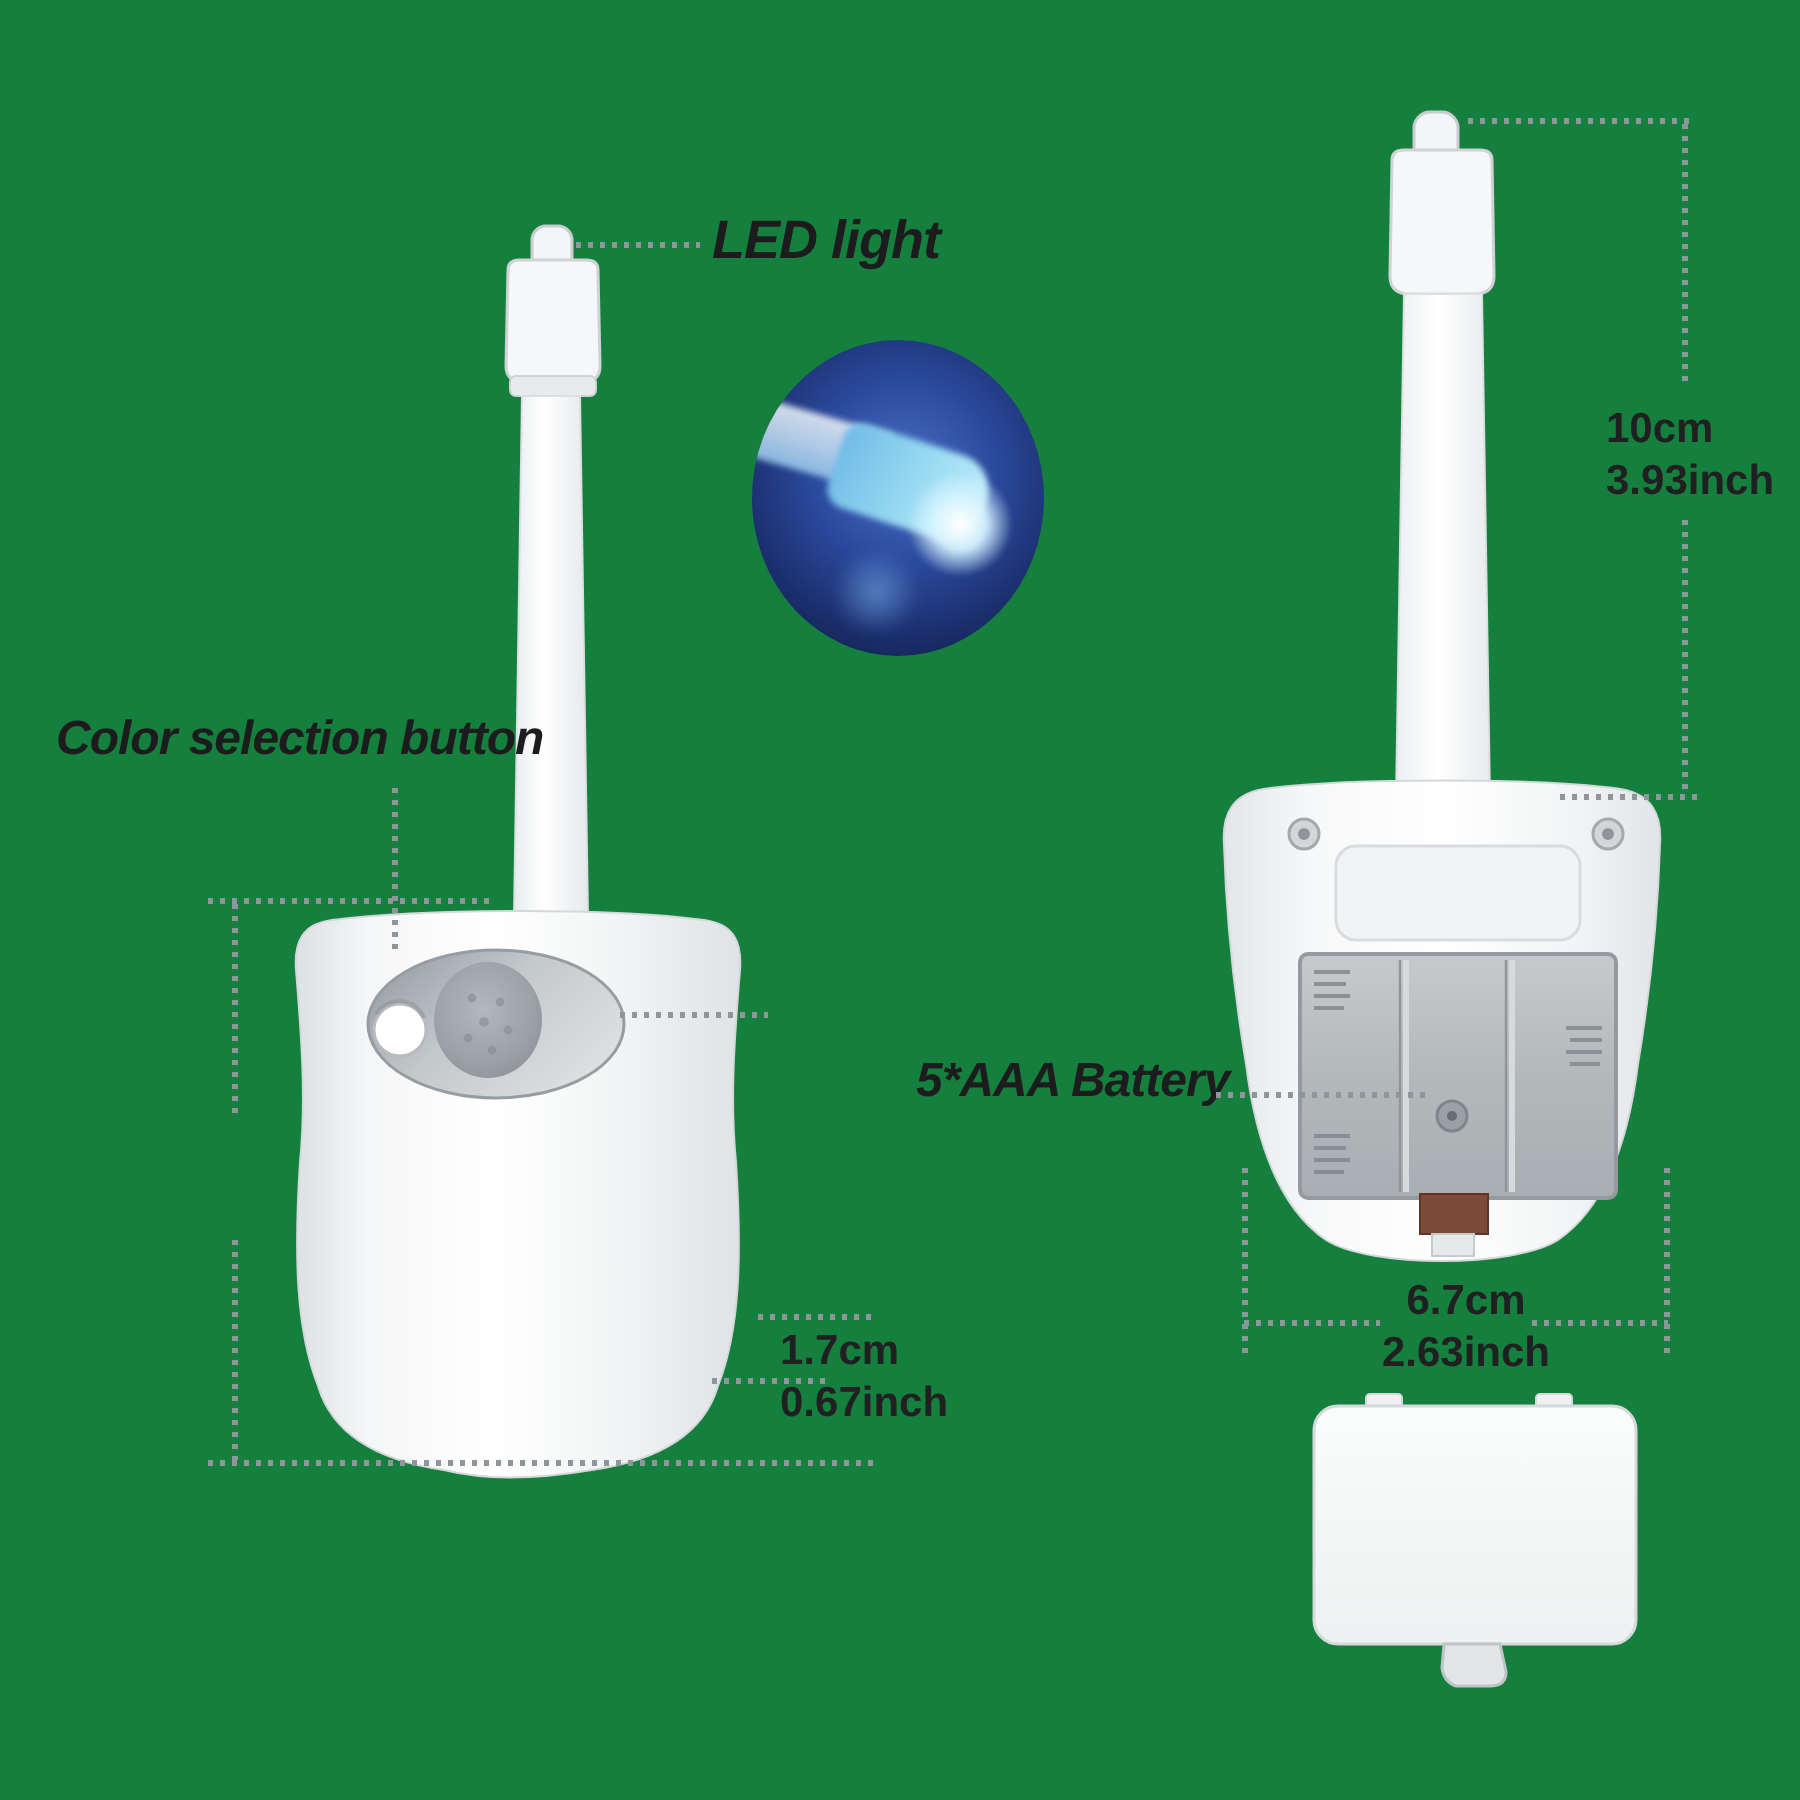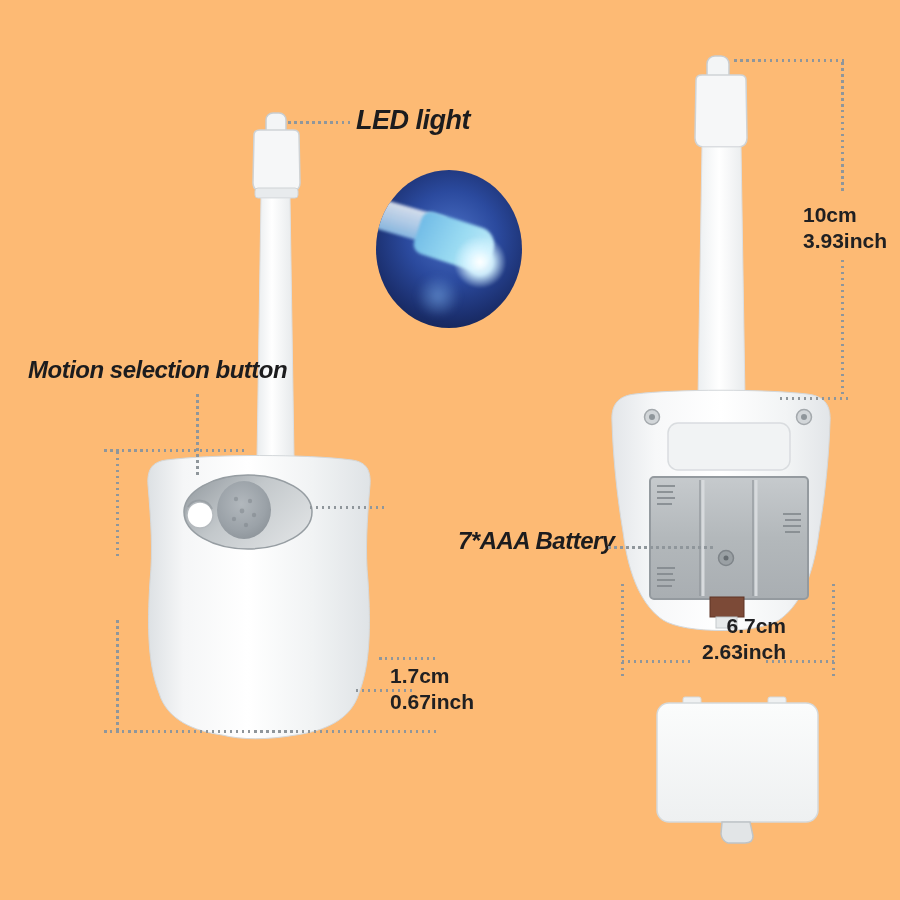--- a/index.html
+++ b/index.html
@@ -1,17 +1,17 @@
 <!DOCTYPE html>
 <html><head>
 <meta charset="utf-8">
 <style>
   html,body{margin:0;padding:0;background:#ffffff;}
   #stage{
-    position:relative;width:900px;height:900px;background:#fdba74;overflow:hidden;
+    position:relative;width:900px;height:900px;background:#15803d;overflow:hidden;
     font-family:"Liberation Sans",sans-serif;
   }
   .label{
     position:absolute;color:#1c1c1e;font-weight:700;font-style:italic;
     white-space:nowrap;letter-spacing:-0.5px;
   }
   .dim{
     position:absolute;color:#202022;font-weight:700;font-style:normal;
     font-size:21px;line-height:26px;white-space:nowrap;
   }
@@ -168,32 +168,32 @@
   </svg>
 
   <div class="inset-circle">
     <div class="glow-strap"></div>
     <div class="glow-head"></div>
     <div class="glow-hot"></div>
     <div class="glow-sub"></div>
   </div>
 
   <div class="label" style="left:356px;top:105px;font-size:27px">LED light</div>
-  <div class="label" style="left:28px;top:356px;font-size:24px">Motion selection button</div>
-  <div class="label" style="left:458px;top:527px;font-size:24px">7*AAA Battery</div>
+  <div class="label" style="left:28px;top:356px;font-size:24px">Color selection button</div>
+  <div class="label" style="left:458px;top:527px;font-size:24px">5*AAA Battery</div>
 
   <div class="dim" style="left:803px;top:202px">
     <div>10cm</div>
     <div>3.93inch</div>
   </div>
   <div class="dim" style="left:390px;top:663px">
     <div>1.7cm</div>
     <div>0.67inch</div>
   </div>
-  <div class="dim" style="left:680px;top:613px;width:106px;text-align:right">
+  <div class="dim" style="left:680px;top:638px;width:106px;text-align:center">
     <div>6.7cm</div>
     <div>2.63inch</div>
   </div>
 
   <div class="dot-h" style="left:288px;top:121px;width:62px"></div>
 
   <div class="dot-v" style="left:196px;top:394px;height:84px"></div>
 
   <div class="dot-h" style="left:310px;top:506px;width:74px"></div>
 

